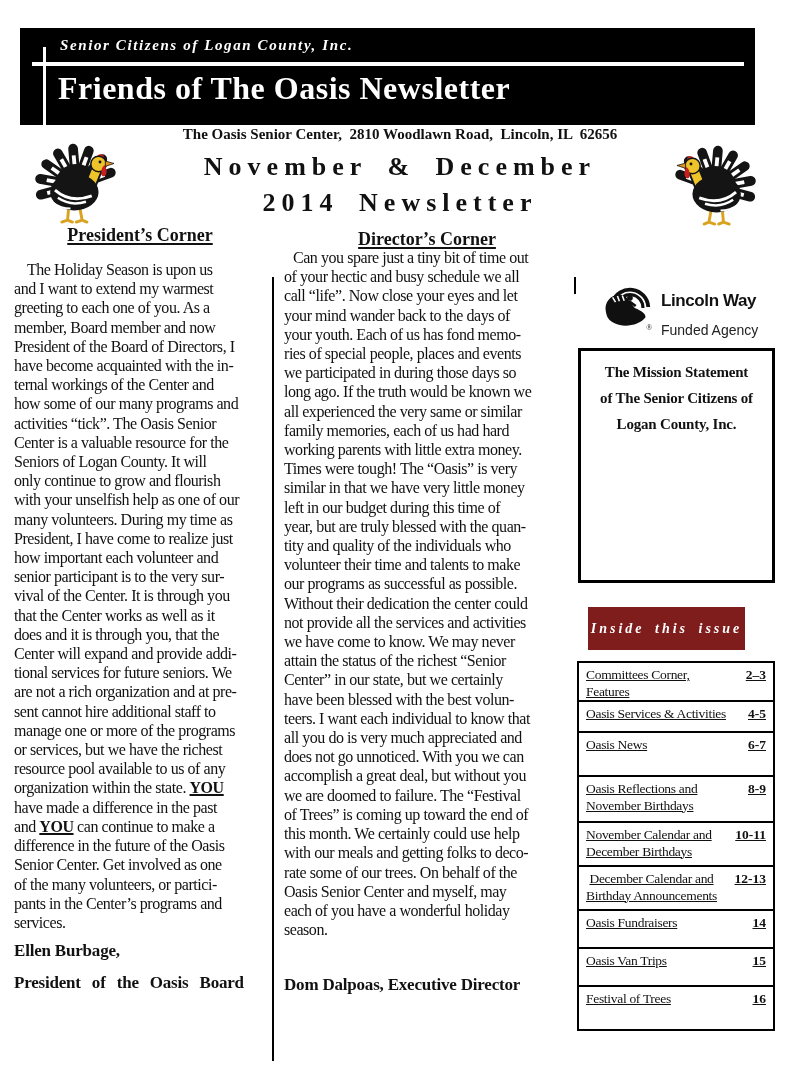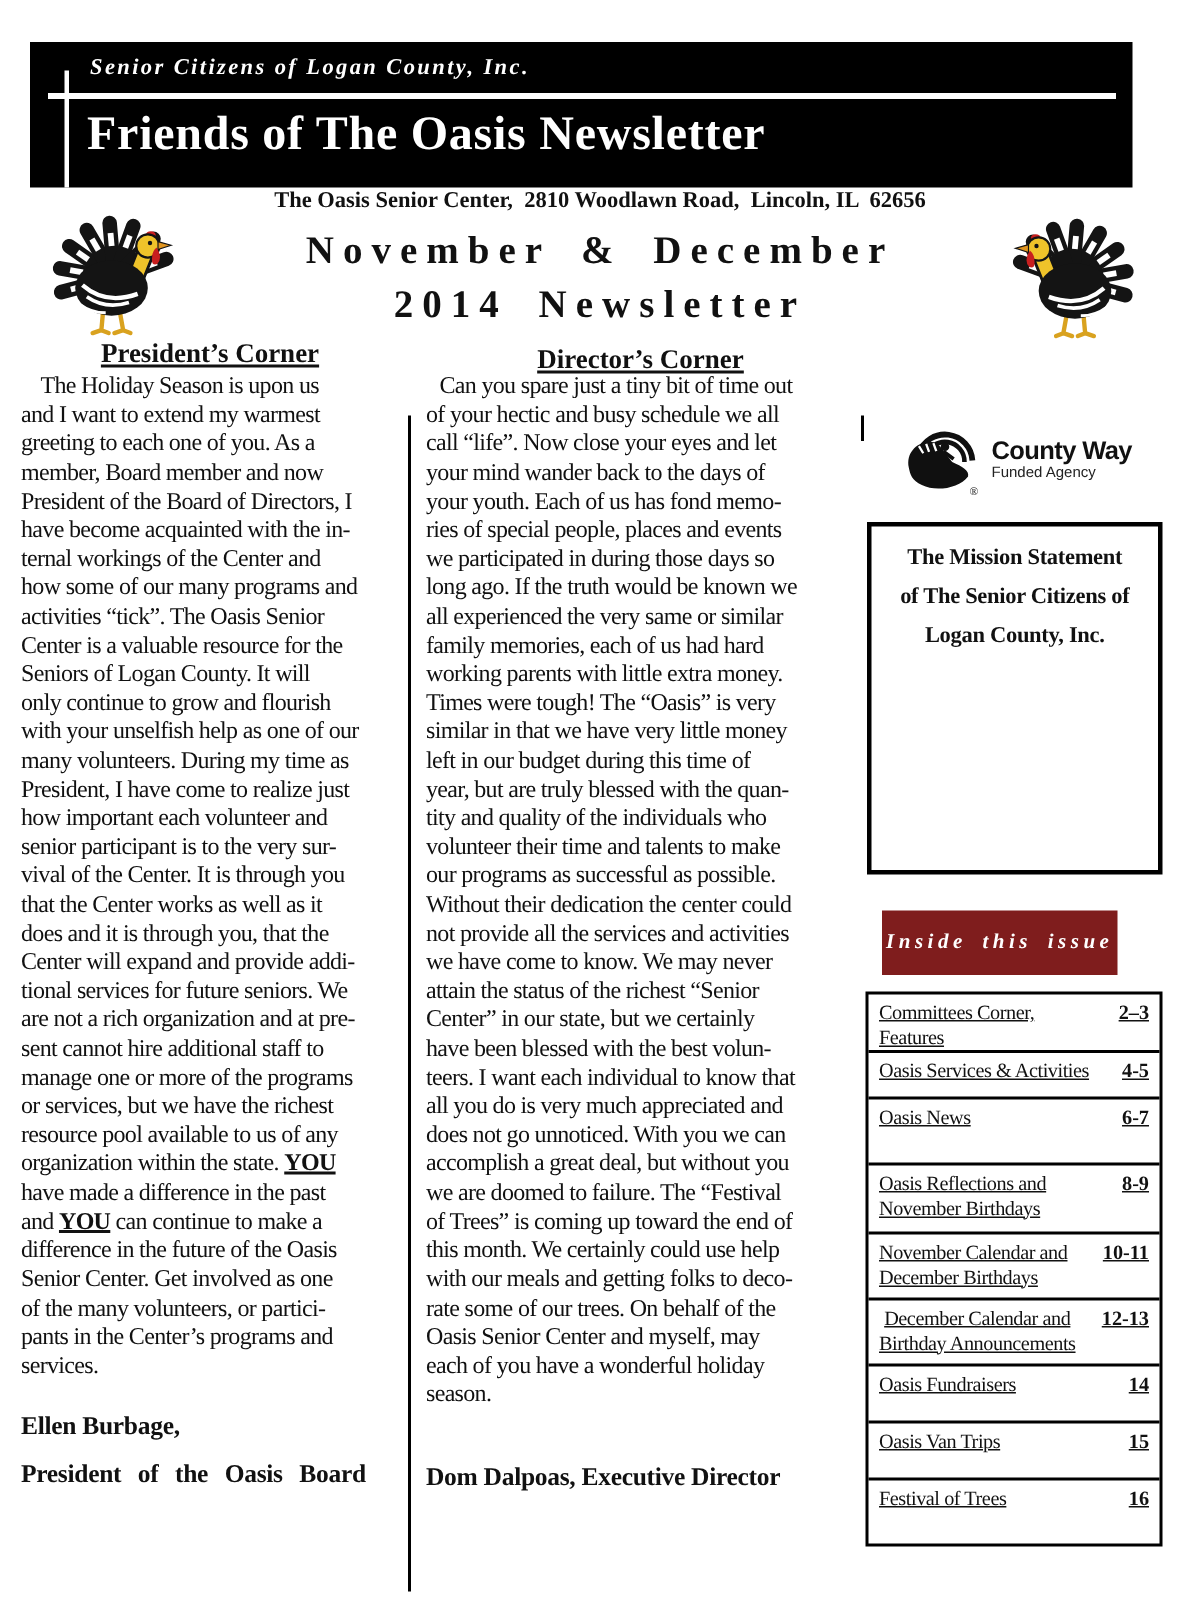--- a/index.html
+++ b/index.html
@@ -21,36 +21,36 @@
   .turkey{position:absolute;width:108px;height:92px;}
   .turkey-left{left:31px;top:132px;}
   .turkey-right{left:652px;top:134px;transform:scaleX(-1);}
   
   .col-heading{position:absolute;font-weight:bold;font-size:18px;text-align:center;
             text-decoration:underline;text-decoration-thickness:2px;text-underline-offset:2px;}
   .heading-left{left:14px;top:225px;width:252px;}
   .heading-mid{left:283px;top:229px;width:288px;}
   .body-text{position:absolute;font-size:16px;line-height:19.2px;letter-spacing:-0.45px;
             white-space:pre-line;}
-  .body-left{left:14px;top:248px;width:260px;text-indent:13px;}
+  .body-left{left:14px;top:260px;width:260px;text-indent:13px;}
   .body-mid{left:284px;top:248px;width:289px;text-indent:9px;}
   .you{font-weight:bold;text-decoration:underline;text-decoration-thickness:2px;}
   .sig{position:absolute;font-weight:bold;font-size:17px;letter-spacing:-0.2px;}
   .sig-name-left{left:14px;top:941px;}
   .sig-title-left{left:14px;top:973px;word-spacing:7px;}
   .sig-mid{left:284px;top:975px;}
   .col-rule{position:absolute;background:#000;}
   .rule-main{left:272px;top:277px;width:2px;height:784px;}
   .rule-frag{left:574px;top:277px;width:2px;height:17px;}
   
   .uw{position:absolute;left:603px;top:281px;display:flex;gap:6px;}
   .uw-mark{width:52px;height:52px;}
   .uw-text{margin-top:11px;font-family:"Liberation Sans",sans-serif;line-height:1;}
   .uw-name{font-weight:bold;font-size:17px;letter-spacing:-0.4px;}
-  .uw-sub{font-size:10px;margin-top:2px;color:#222;}
+  .uw-sub{font-size:14px;margin-top:14px;color:#222;}
   
   .mission{position:absolute;left:578px;top:348px;width:197px;height:235px;border:3px solid #000;
             box-sizing:border-box;padding:4px 8px;background:#fff;}
   .mission-title{text-align:center;font-weight:bold;font-size:15px;line-height:26px;
             letter-spacing:-0.2px;margin-top:4px;white-space:pre-line;}
   .mission-body{font-size:14.5px;line-height:18.6px;letter-spacing:-0.3px;margin-top:2px;
             white-space:pre-line;}
   
   .inside-box{position:absolute;left:588px;top:607px;width:157px;height:43px;background:#7f1d1d;
             color:#fff;display:flex;align-items:center;justify-content:center;
@@ -235,21 +235,21 @@
     <svg class="uw-mark" viewBox="0 0 54 54">
       <path d="M10,22 A 19,19 0 0 1 47,27" fill="none" stroke="#101010" stroke-width="4"></path>
       <path d="M15,24 A 13.5,13.5 0 0 1 41.5,28" fill="none" stroke="#101010" stroke-width="3.2"></path>
       <circle cx="28" cy="17.5" r="3" fill="#101010"></circle>
       <path d="M22,26 L28,21.5 L34,26 M28,21.5 L28,29" fill="none" stroke="#101010" stroke-width="2.6"></path>
       <path d="M3,32 C1,22 8,15 16,14 C21,13.5 24,16 26,19 L33,28 C40,31 45,34 44,38 C38,46 22,49 12,44 C5,40.5 4,37 3,32 Z" fill="#101010"></path>
       <path d="M10,17 L13,22 M15,15.5 L17,21 M20,15 L22,20.5" stroke="#ffffff" stroke-width="1.6"></path>
       <text x="45" y="51" font-size="8" fill="#101010">®</text>
     </svg>
     <div class="uw-text">
-      <div class="uw-name">County Way</div>
+      <div class="uw-name">Lincoln Way</div>
       <div class="uw-sub">Funded Agency</div>
     </div>
   </div>
 
   <div class="mission">
     <div class="mission-title">The Mission Statement
 of The Senior Citizens of
 Logan County, Inc.</div>
   </div>
 

